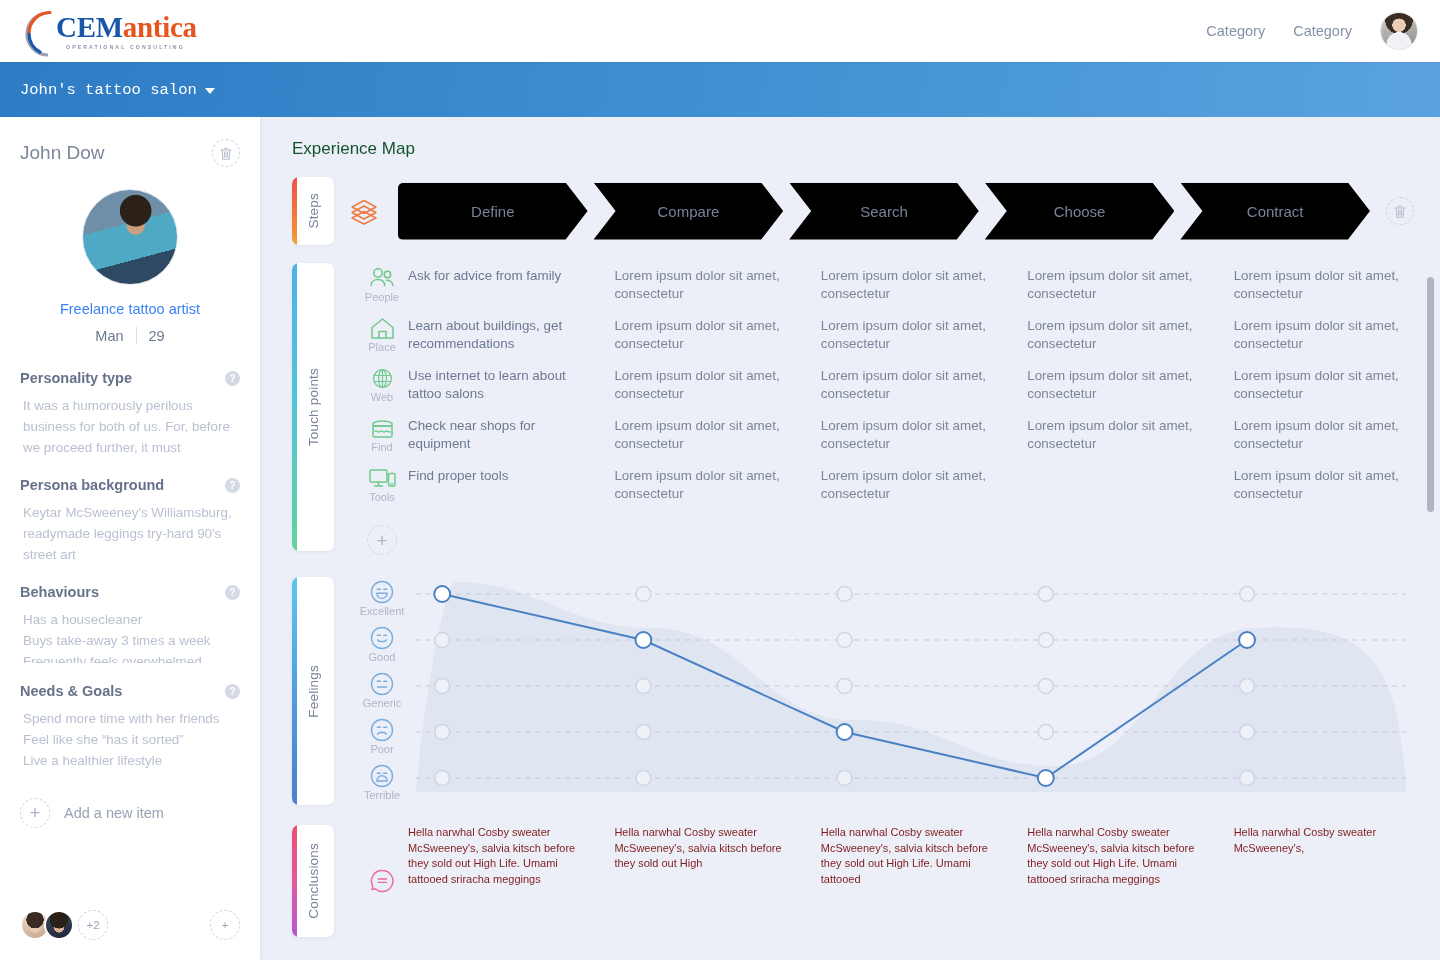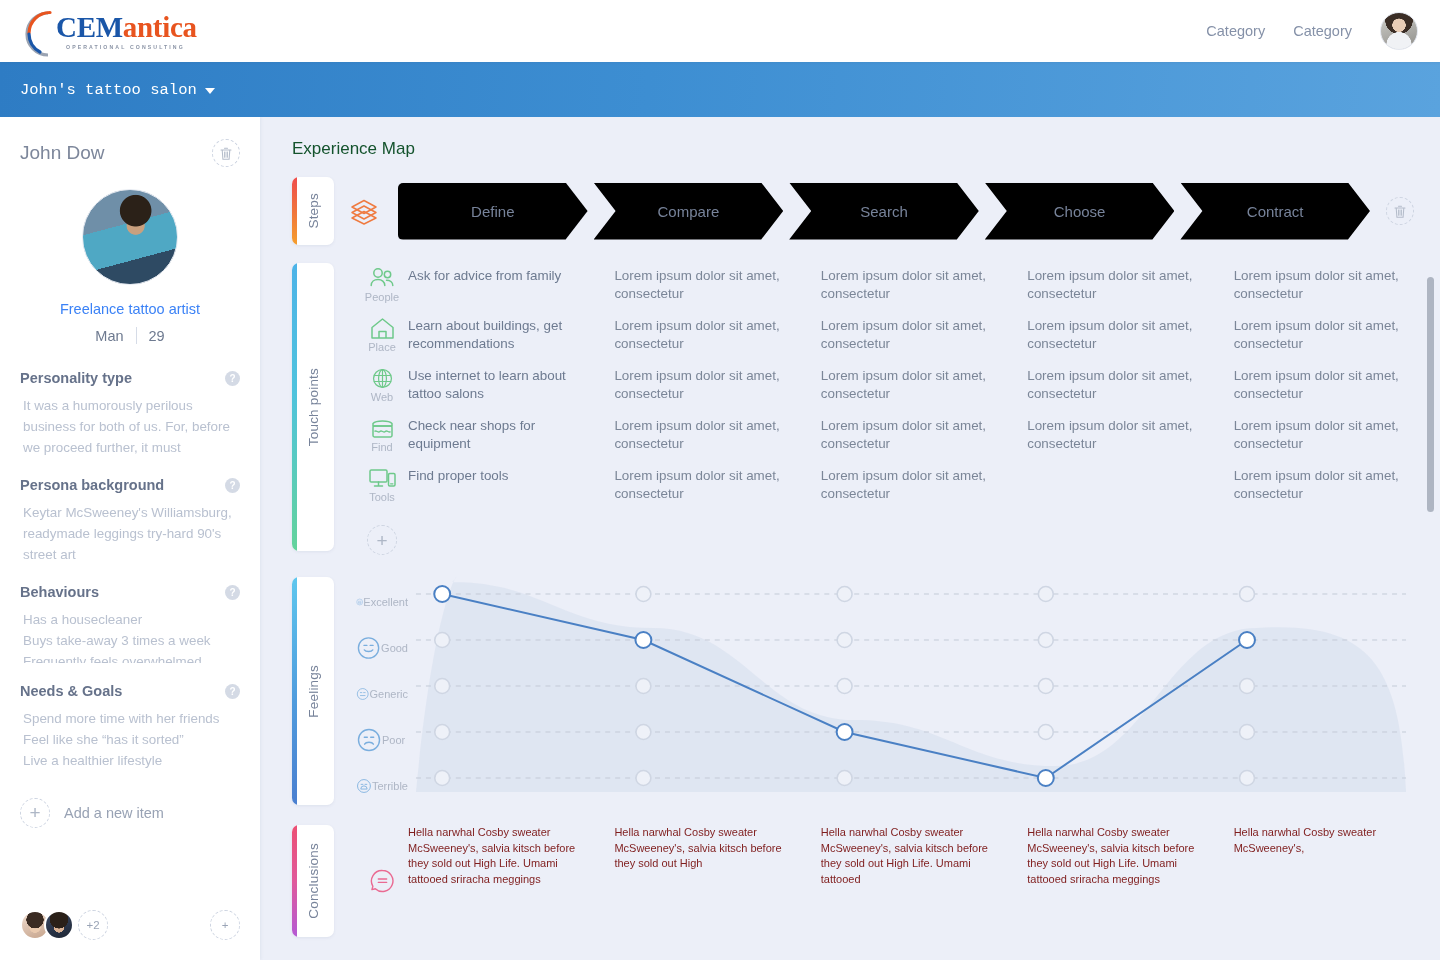--- a/index.html
+++ b/index.html
@@ -162,21 +162,21 @@
   .tp-plus{ margin-top:8px; display:flex; justify-content:center; }
   .tp-cols{ flex:1; display:flex; padding-top:12px; }
   .tp-col{ flex:1 1 0; padding-right:18px; }
   .tp-cell{ font-size:13.4px; line-height:1.32; color:#7b8698; height:50px; }
   .tp-col.first .tp-cell{ color:#6d7a90; }
 
   
   .fe-row{ padding:16px 0 0 32px; display:flex; }
   .fe-row .vlabel{ height:228px; margin-top:6px; }
   .fe-icons{ width:52px; flex:none; margin-left:22px; padding-top:8px; }
-  .fe-icon{ height:46px; display:flex; flex-direction:row; align-items:center;text-align:right; }
+  .fe-icon{ height:46px; display:flex; flex-direction:column; align-items:center;text-align:right; }
   .fe-icon .cap{ font-size:11px; color:#aeb6c5; margin-top:0px; }
   .chart-wrap{ position:relative; flex:1; height:230px; margin-right:26px; }
 
   
   .co-row{ padding:16px 0 0 32px; display:flex; }
   .co-row .vlabel{ height:112px; }
   .co-icon{ width:52px; flex:none; margin-left:22px; display:flex; align-items:center; justify-content:center; }
   .co-cols{ flex:1; display:flex; }
   .co-col{ flex:1 1 0; padding-right:22px; font-size:11px; line-height:1.42; color:#7f1d1d; overflow:hidden; max-height:110px;}
 

